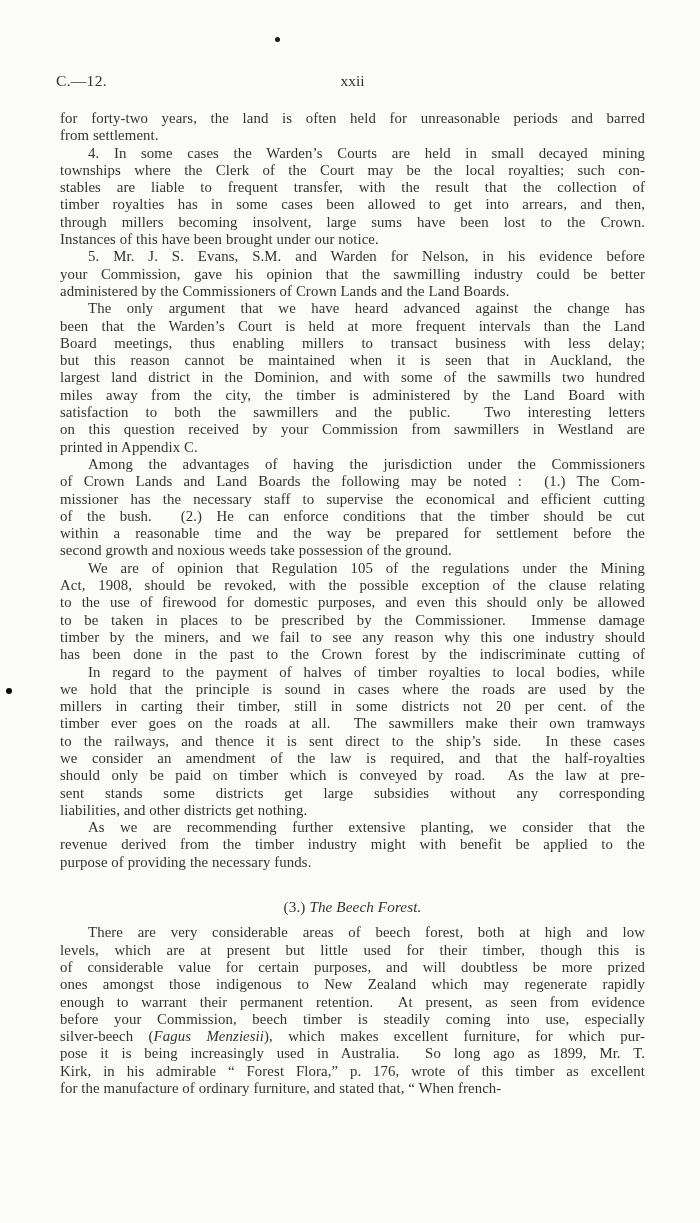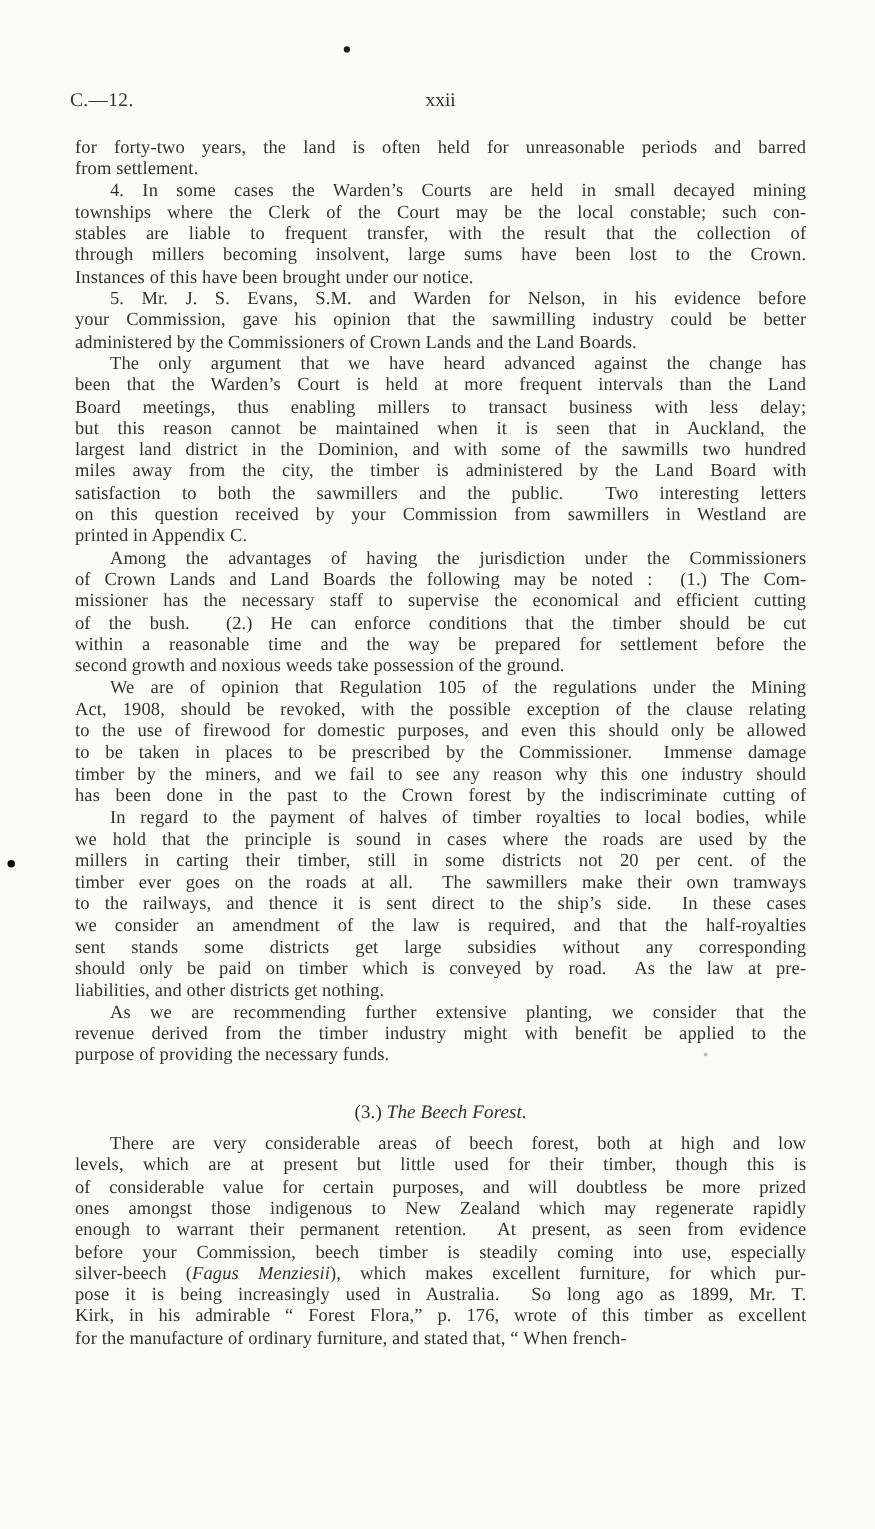--- a/index.html
+++ b/index.html
@@ -53,22 +53,23 @@
 
 <div class="page">
   <div class="header">
     <span class="hleft">C.—12.</span>
     <span class="hcenter">xxii</span>
   </div>
   <div class="body">
       <div class="line"><span>for forty-two years, the land is often held for unreasonable periods and barred</span></div>
       <div class="line last"><span>from settlement.</span></div>
       <div class="line indent"><span>4. In some cases the Warden’s Courts are held in small decayed mining</span></div>
-      <div class="line"><span>townships where the Clerk of the Court may be the local constable; such con-</span></div>
+      <div class="line"><span>townships where the Clerk of the Court may be the local royalties; such con-</span></div>
       <div class="line"><span>stables are liable to frequent transfer, with the result that the collection of</span></div>
+      <div class="line"><span>timber royalties has in some cases been allowed to get into arrears, and then,</span></div>
       <div class="line"><span>through millers becoming insolvent, large sums have been lost to the Crown.</span></div>
       <div class="line last"><span>Instances of this have been brought under our notice.</span></div>
       <div class="line indent"><span>5. Mr. J. S. Evans, S.M. and Warden for Nelson, in his evidence before</span></div>
       <div class="line"><span>your Commission, gave his opinion that the sawmilling industry could be better</span></div>
       <div class="line last"><span>administered by the Commissioners of Crown Lands and the Land Boards.</span></div>
       <div class="line indent"><span>The only argument that we have heard advanced against the change has</span></div>
       <div class="line"><span>been that the Warden’s Court is held at more frequent intervals than the Land</span></div>
       <div class="line"><span>Board meetings, thus enabling millers to transact business with less delay;</span></div>
       <div class="line"><span>but this reason cannot be maintained when it is seen that in Auckland, the</span></div>
       <div class="line"><span>largest land district in the Dominion, and with some of the sawmills two hundred</span></div>
@@ -87,22 +88,22 @@
       <div class="line"><span>to the use of firewood for domestic purposes, and even this should only be allowed</span></div>
       <div class="line"><span>to be taken in places to be prescribed by the Commissioner.&nbsp; Immense damage</span></div>
       <div class="line"><span>timber by the miners, and we fail to see any reason why this one industry should</span></div>
       <div class="line"><span>has been done in the past to the Crown forest by the indiscriminate cutting of</span></div>
       <div class="line indent"><span>In regard to the payment of halves of timber royalties to local bodies, while</span></div>
       <div class="line"><span>we hold that the principle is sound in cases where the roads are used by the</span></div>
       <div class="line"><span>millers in carting their timber, still in some districts not 20 per cent. of the</span></div>
       <div class="line"><span>timber ever goes on the roads at all.&nbsp; The sawmillers make their own tramways</span></div>
       <div class="line"><span>to the railways, and thence it is sent direct to the ship’s side.&nbsp; In these cases</span></div>
       <div class="line"><span>we consider an amendment of the law is required, and that the half-royalties</span></div>
+      <div class="line"><span>should only be paid on timber which is conveyed by road.&nbsp; As the law at pre-</span></div>
       <div class="line"><span>sent stands some districts get large subsidies without any corresponding</span></div>
-      <div class="line"><span>should only be paid on timber which is conveyed by road.&nbsp; As the law at pre-</span></div>
       <div class="line last"><span>liabilities, and other districts get nothing.</span></div>
       <div class="line indent"><span>As we are recommending further extensive planting, we consider that the</span></div>
       <div class="line"><span>revenue derived from the timber industry might with benefit be applied to the</span></div>
       <div class="line last"><span>purpose of providing the necessary funds.</span></div>
       <div class="section-heading"><span>(3.)</span> <span class="h-title">The Beech Forest.</span></div>
       <div class="line indent"><span>There are very considerable areas of beech forest, both at high and low</span></div>
       <div class="line"><span>levels, which are at present but little used for their timber, though this is</span></div>
       <div class="line"><span>of considerable value for certain purposes, and will doubtless be more prized</span></div>
       <div class="line"><span>ones amongst those indigenous to New Zealand which may regenerate rapidly</span></div>
       <div class="line"><span>enough to warrant their permanent retention.&nbsp; At present, as seen from evidence</span></div>

